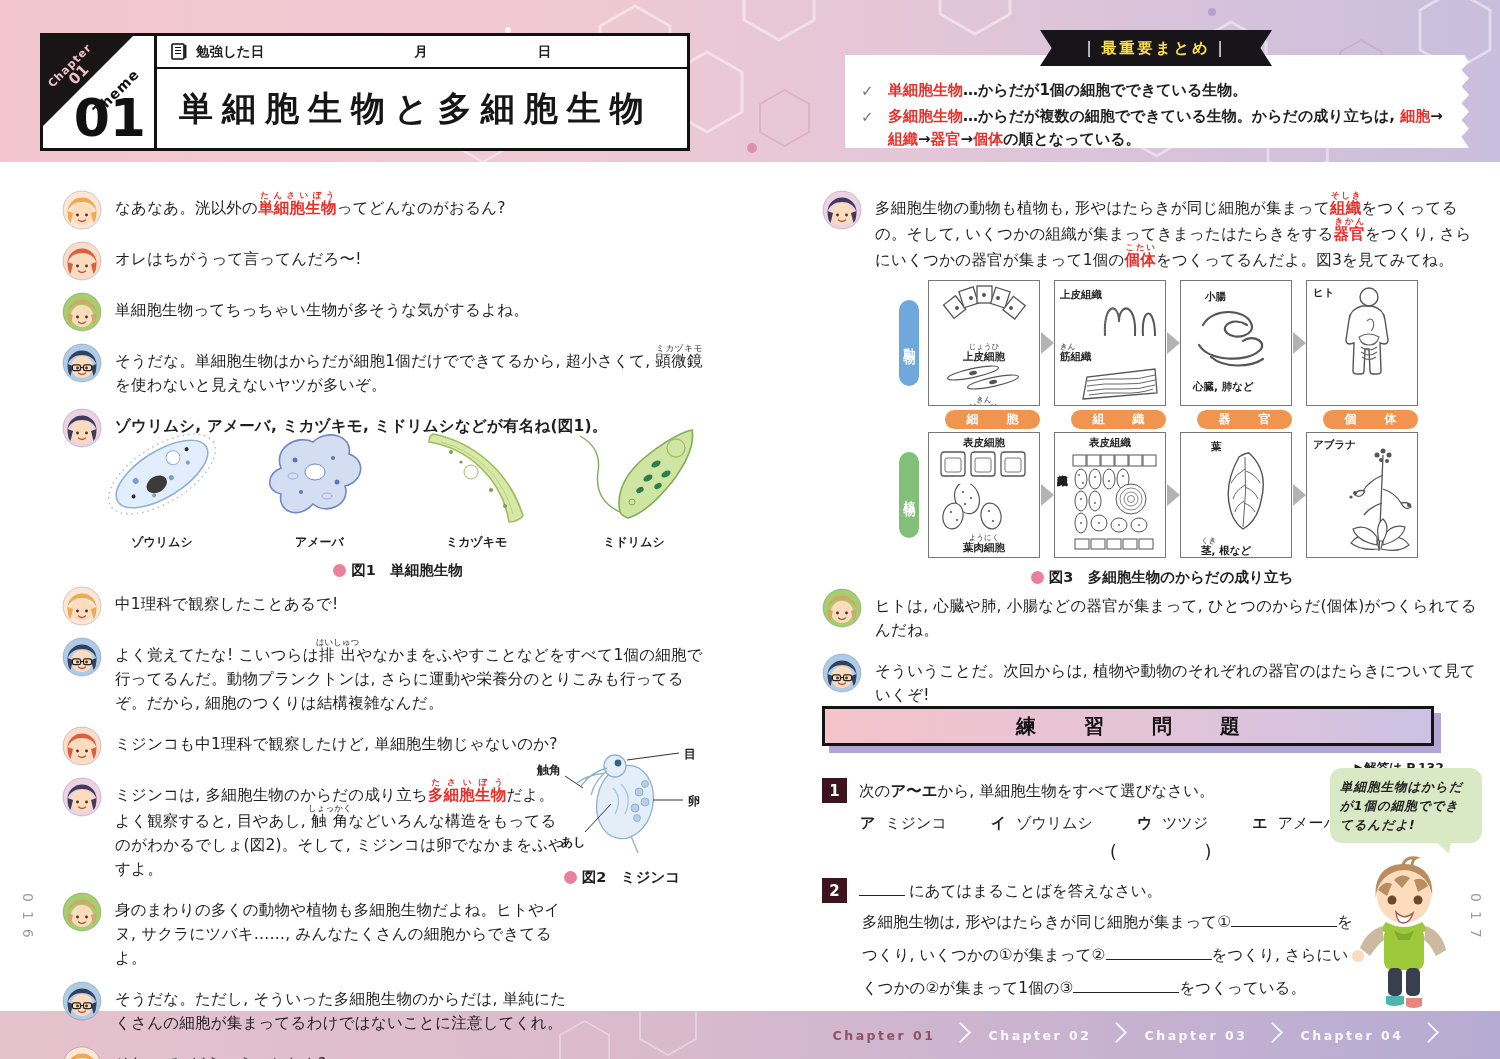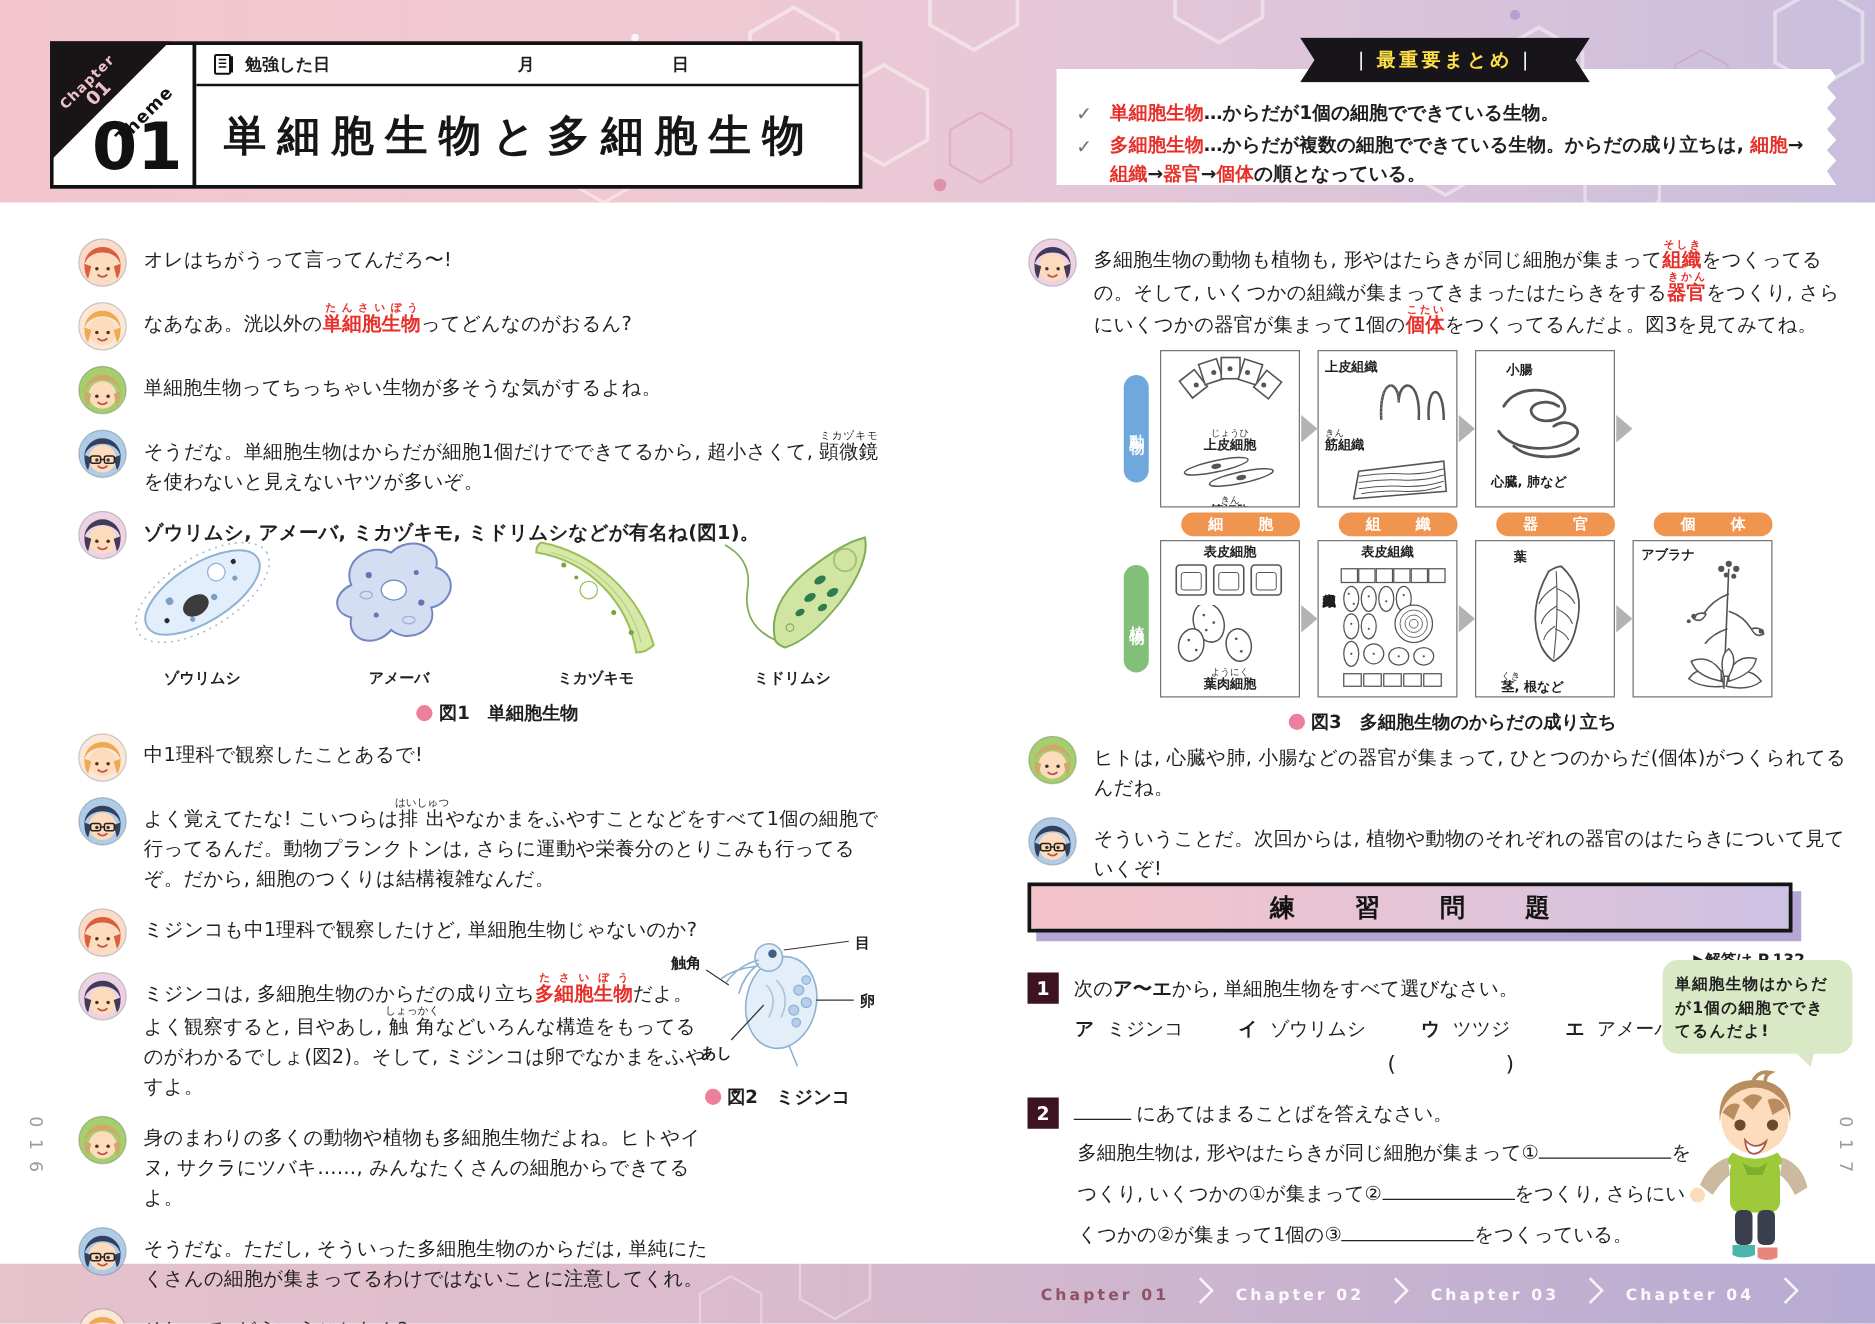--- a/index.html
+++ b/index.html
@@ -94,21 +94,21 @@
     display:flex; align-items:center; justify-content:center; margin-right:12px; flex:0 0 25px; }
   .q-text { font-size:15.5px; padding-top:3px; }
   .q-opts { position:absolute; left:38px; top:108px; display:flex; font-size:15px; }
   .q-opt { margin-right:44px; } .q-opt b { margin-right:10px; }
   .q-parens { position:absolute; left:288px; top:136px; font-size:17px; }
   .q-parens .sp { display:inline-block; width:88px; }
   .q2-body { position:absolute; left:40px; top:200px; width:500px; font-size:15.5px; line-height:33px; }
   .blank { display:inline-block; width:106px; border-bottom:1.6px solid #222; height:14px; }
   .blank.small { width:46px; margin-right:4px; }
   .bubble { position:absolute; left:508px; top:62px; width:152px; background:#d9e9c5; border-radius:12px;
-    padding:9px 10px; font-size:12.5px; font-weight:bold; line-height:19px; letter-spacing:1px;}
+    padding:9px 10px; font-size:12.5px; font-weight:bold; line-height:19px; letter-spacing:1px;font-style:italic;}
   .bubble-tail { position:absolute; right:28px; bottom:-11px; width:0; height:0;
     border-left:9px solid transparent; border-right:7px solid transparent; border-top:14px solid #d9e9c5;
     transform:rotate(-14deg); }
   
   .page-num { position:absolute; color:#9a9aa2; font-size:14px; writing-mode:vertical-rl; letter-spacing:9px; }
   #pn-left { left:20px; top:893px; } #pn-right { left:1468px; top:893px; }
   .chap-label { position:absolute; top:17px; font-size:12.5px; font-weight:bold; letter-spacing:2.5px;
     color:rgba(255,255,255,0.92); transform:translateX(-50%); }
   .chap-label.active { color:#8d5263; }
   .chev { position:absolute; top:14px; width:15px; height:15px;
@@ -190,43 +190,43 @@
 </div>
 <div class="summary-banner">
   <span class="bar">|</span>
   <span class="gold">最重要まとめ</span>
   <span class="bar">|</span>
 </div>
 
 <div class="dlg-col" id="left-dlg-a" style="left:62px; top:190px; width:648px;">
     <div class="dlg-row">
       <div class="avatar"><svg viewBox="0 0 40 40" width="40" height="40">
+          <circle cx="20" cy="20" r="19" fill="#fbe7d8" stroke="rgba(0,0,0,0.18)"></circle>
+          <circle cx="20" cy="24" r="11" fill="#fcdcbc"></circle>
+          <path d="M5.5 22 a14.5 14.5 0 0 1 29 0 c-2 -7 -8 -10 -14.5 -10 c-6.5 0 -12.5 3 -14.5 10 z" fill="#f0a94e"></path>
+          <path d="M5.5 21 q0 9 3 12 l2.5 -10 z" fill="#f0a94e"></path>
+          <path d="M34.5 21 q0 9 -3 12 l-2.5 -10 z" fill="#f0a94e"></path>
+          <circle cx="15.5" cy="25" r="1.4" fill="#44302a"></circle>
+          <circle cx="24.5" cy="25" r="1.4" fill="#44302a"></circle>
+          <path d="M16.5 30 q3.5 3 7 0" stroke="#b4574e" fill="none" stroke-width="1.4" stroke-linecap="round"></path>
+        </svg></div>
+      <div class="dlg-text"><span>なあなあ。洸以外の</span><ruby class="red">単細胞生物<rt>たんさいぼう</rt></ruby><span>ってどんなのがおるん?</span></div>
+    </div>
+    <div class="dlg-row">
+      <div class="avatar"><svg viewBox="0 0 40 40" width="40" height="40">
           <circle cx="20" cy="20" r="19" fill="#fbdccb" stroke="rgba(0,0,0,0.18)"></circle>
           <circle cx="20" cy="24" r="11" fill="#fcdcbc"></circle>
           <path d="M5.5 22 a14.5 14.5 0 0 1 29 0 c-2 -7 -8 -10 -14.5 -10 c-6.5 0 -12.5 3 -14.5 10 z" fill="#d9603c"></path>
           <path d="M5.5 21 q0 9 3 12 l2.5 -10 z" fill="#d9603c"></path>
           <path d="M34.5 21 q0 9 -3 12 l-2.5 -10 z" fill="#d9603c"></path>
           <circle cx="15.5" cy="25" r="1.4" fill="#44302a"></circle>
           <circle cx="24.5" cy="25" r="1.4" fill="#44302a"></circle>
           <path d="M16.5 30 q3.5 3 7 0" stroke="#b4574e" fill="none" stroke-width="1.4" stroke-linecap="round"></path>
         </svg></div>
       <div class="dlg-text"><span>オレはちがうって言ってんだろ〜!</span></div>
-    </div>
-    <div class="dlg-row">
-      <div class="avatar"><svg viewBox="0 0 40 40" width="40" height="40">
-          <circle cx="20" cy="20" r="19" fill="#fbe7d8" stroke="rgba(0,0,0,0.18)"></circle>
-          <circle cx="20" cy="24" r="11" fill="#fcdcbc"></circle>
-          <path d="M5.5 22 a14.5 14.5 0 0 1 29 0 c-2 -7 -8 -10 -14.5 -10 c-6.5 0 -12.5 3 -14.5 10 z" fill="#f0a94e"></path>
-          <path d="M5.5 21 q0 9 3 12 l2.5 -10 z" fill="#f0a94e"></path>
-          <path d="M34.5 21 q0 9 -3 12 l-2.5 -10 z" fill="#f0a94e"></path>
-          <circle cx="15.5" cy="25" r="1.4" fill="#44302a"></circle>
-          <circle cx="24.5" cy="25" r="1.4" fill="#44302a"></circle>
-          <path d="M16.5 30 q3.5 3 7 0" stroke="#b4574e" fill="none" stroke-width="1.4" stroke-linecap="round"></path>
-        </svg></div>
-      <div class="dlg-text"><span>なあなあ。洸以外の</span><ruby class="red">単細胞生物<rt>たんさいぼう</rt></ruby><span>ってどんなのがおるん?</span></div>
     </div>
     <div class="dlg-row">
       <div class="avatar"><svg viewBox="0 0 40 40" width="40" height="40">
           <circle cx="20" cy="20" r="19" fill="#a5cf6e" stroke="rgba(0,0,0,0.18)"></circle>
           <circle cx="20" cy="24" r="11" fill="#fcdcbc"></circle>
           <path d="M5.5 22 a14.5 14.5 0 0 1 29 0 c-2 -7 -8 -10 -14.5 -10 c-6.5 0 -12.5 3 -14.5 10 z" fill="#cfa96b"></path>
           <path d="M5.5 21 q0 9 3 12 l2.5 -10 z" fill="#cfa96b"></path>
           <path d="M34.5 21 q0 9 -3 12 l-2.5 -10 z" fill="#cfa96b"></path>
           <circle cx="15.5" cy="25" r="1.4" fill="#44302a"></circle>
           <circle cx="24.5" cy="25" r="1.4" fill="#44302a"></circle>
@@ -577,20 +577,29 @@
     <div class="f3-box" style="grid-row:1;grid-column:7;">
       <div class="f3-label pos" style="left:24px;top:10px;">小腸</div>
       <svg class="pos" style="left:8px;top:22px;" width="96" height="66" viewBox="0 0 96 66">
         <path d="M14 22 C24 4 56 6 62 20 C68 32 46 38 38 30 C30 22 46 14 58 22 M10 42 C20 58 56 60 70 48 C80 40 64 30 54 38 M22 54 C36 66 62 64 74 56" fill="none" stroke="#555" stroke-width="2.2" stroke-linecap="round"></path>
       </svg>
       <div class="f3-label pos" style="left:12px;top:100px;">心臓, 肺など</div>
     </div>
     <div style="grid-row:1;grid-column:8;">
         <div class="f3-arrow"></div>
       </div>
+    <div class="f3-box" style="grid-row:1;grid-column:9;">
+      <div class="f3-label pos" style="left:6px;top:6px;">ヒト</div>
+      <svg class="pos" style="left:22px;top:4px;" width="80" height="120" viewBox="0 0 80 120">
+        <circle cx="40" cy="12" r="9" fill="none" stroke="#555" stroke-width="1.4"></circle>
+        <path d="M33 21 q-12 3 -13 14 l-3 20 q0 4 4 4 l4 -1 l-1 28 q0 3 4 3 l4 0 q3 0 3 -3 l1 -22 l4 0 l1 22 q0 3 3 3 l4 0 q4 0 4 -3 l-1 -28 l4 1 q4 0 4 -4 l-3 -20 q-1 -11 -13 -14 z" fill="none" stroke="#555" stroke-width="1.4"></path>
+        <path d="M30 52 q10 -6 20 0 q-2 8 -10 8 q-8 0 -10 -8 M32 62 q8 6 16 0 M32 67 q8 6 16 0 M33 72 q7 5 14 0" fill="none" stroke="#666" stroke-width="1.1"></path>
+        <path d="M38 36 q4 -4 6 0 q2 6 -2 10" fill="none" stroke="#666" stroke-width="1.1"></path>
+      </svg>
+    </div>
 
     <div style="grid-row:2;grid-column:3;">
         <div class="f3-stage">細　胞</div>
       </div>
     <div style="grid-row:2;grid-column:5;">
         <div class="f3-stage">組　織</div>
       </div>
     <div style="grid-row:2;grid-column:7;">
         <div class="f3-stage">器　官</div>
       </div>

